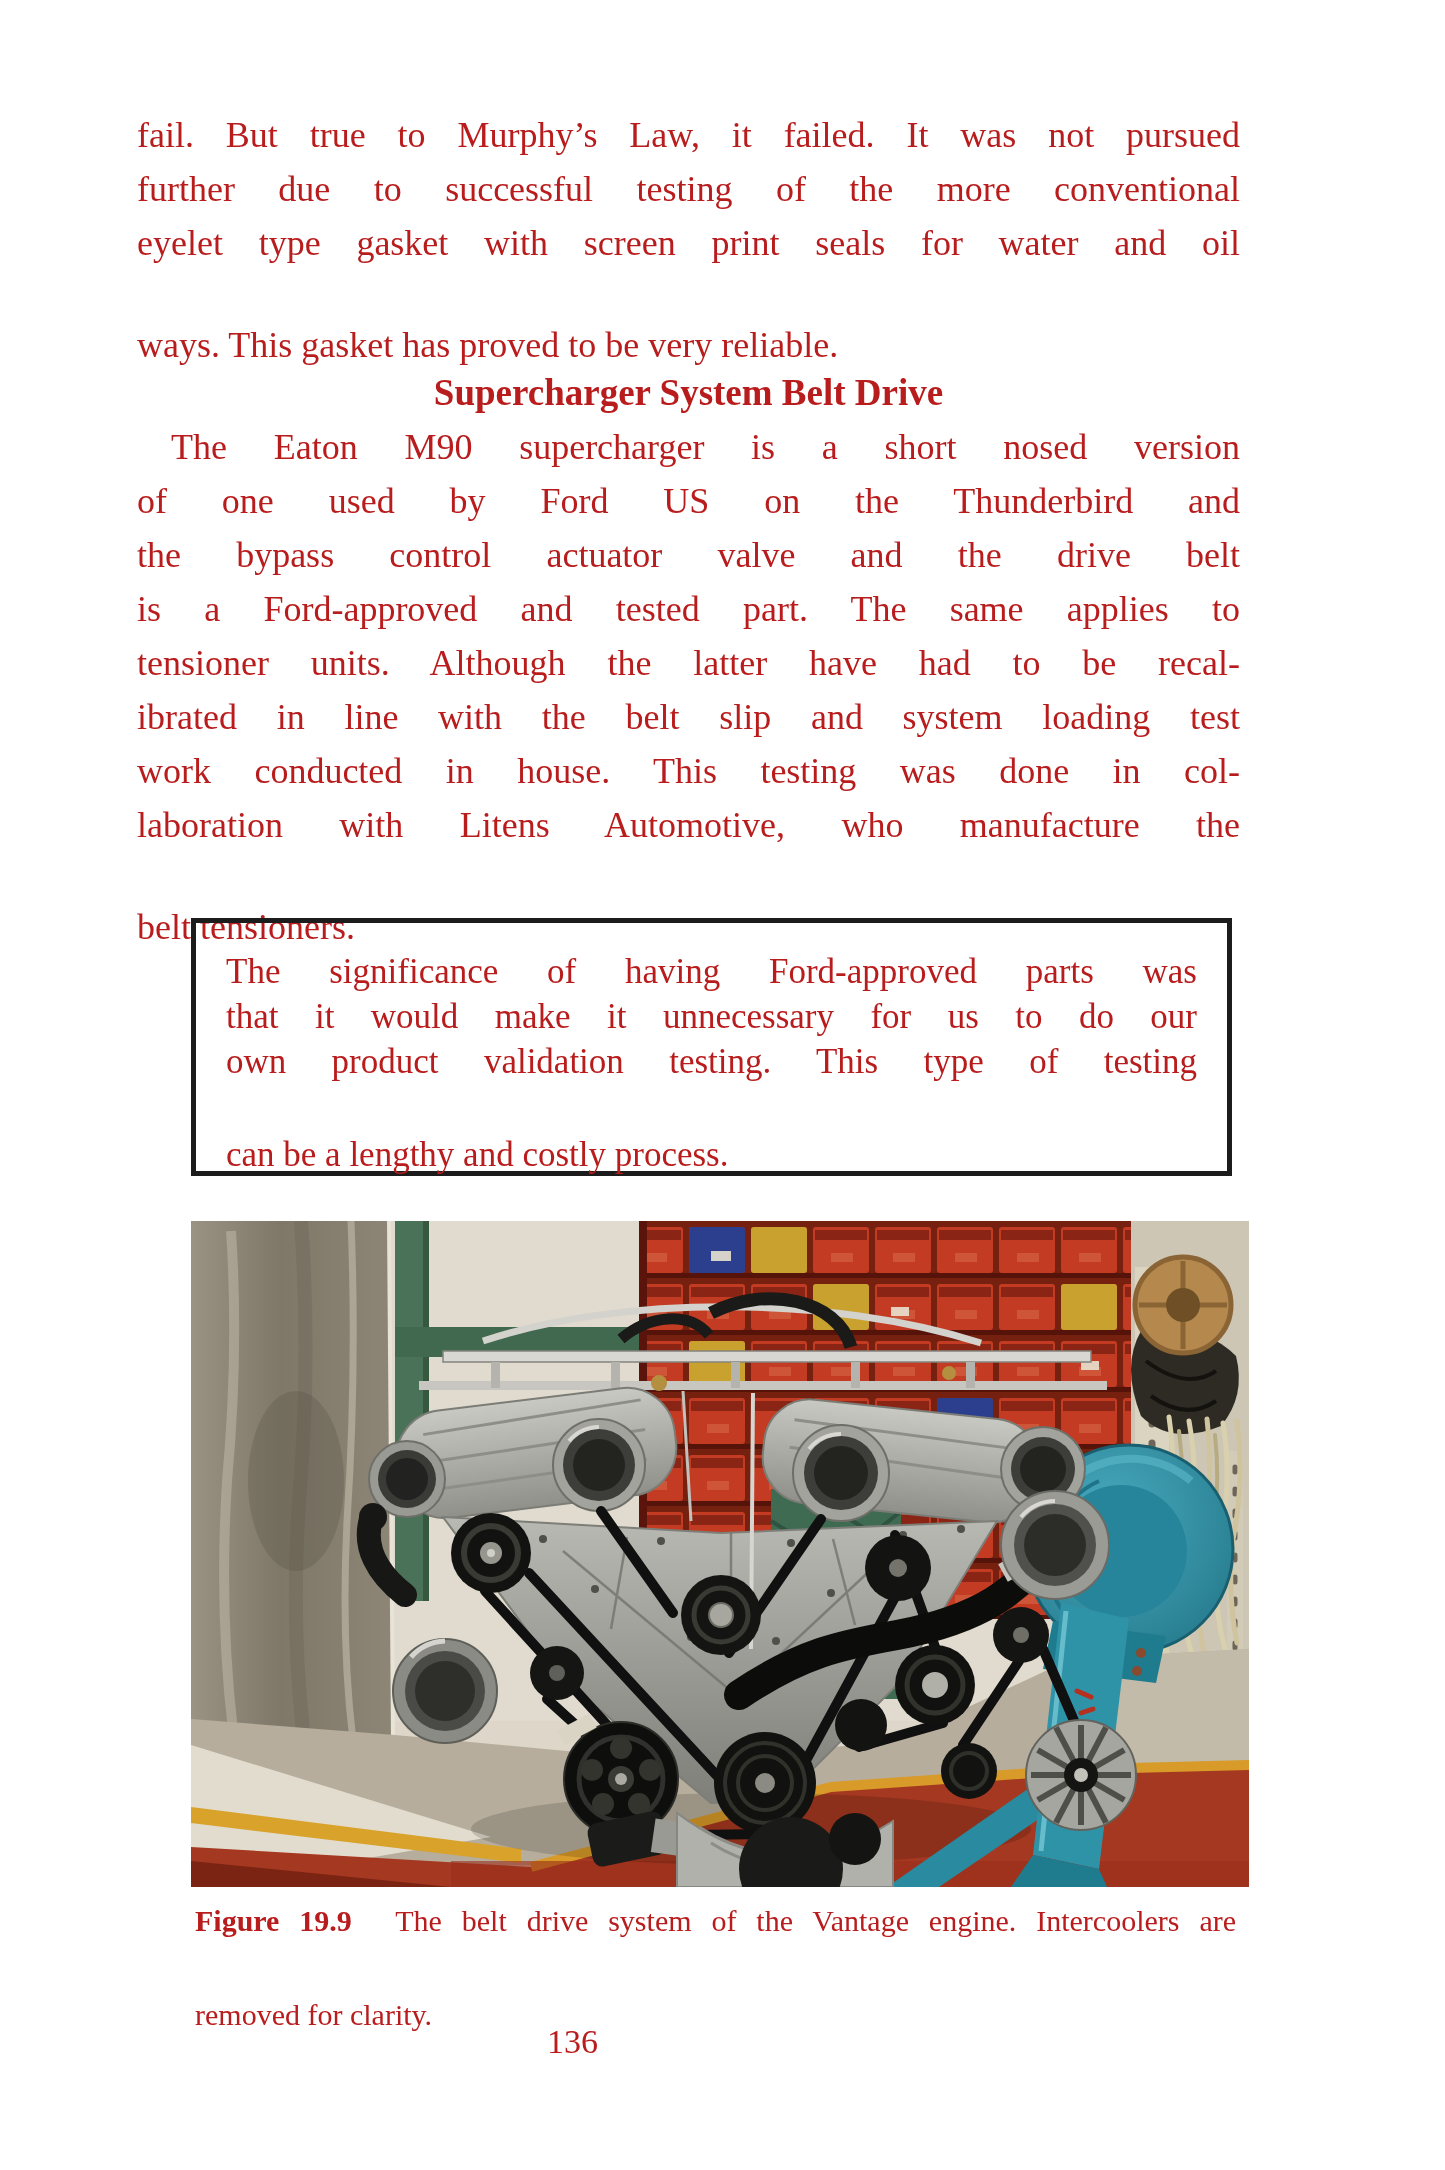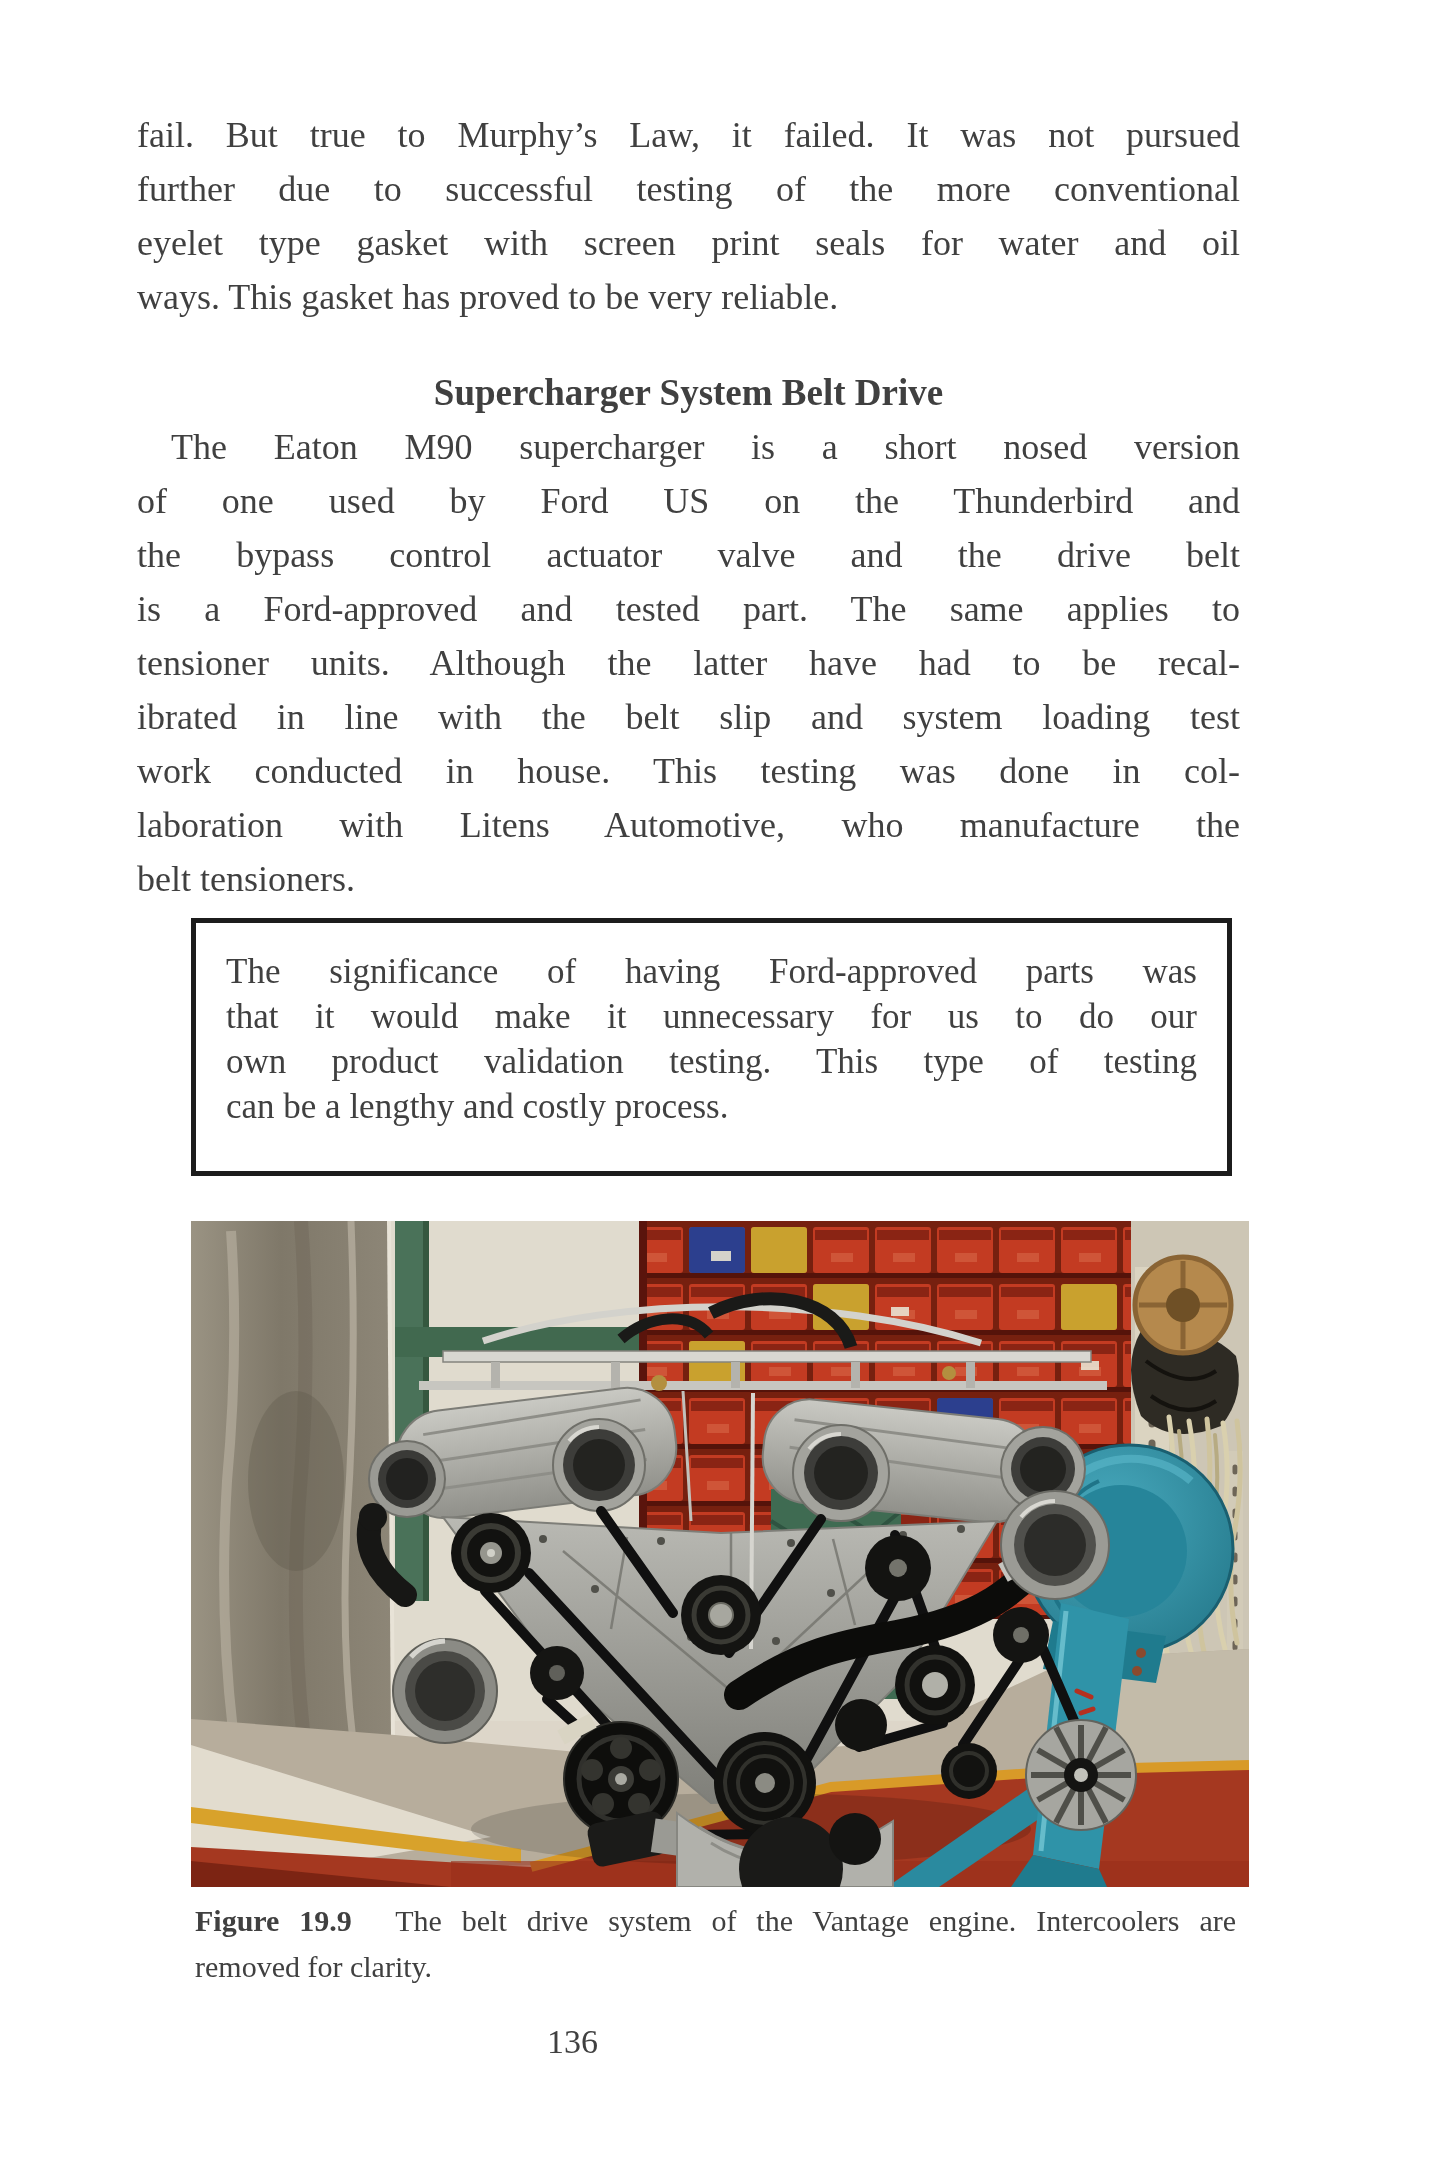--- a/index.html
+++ b/index.html
@@ -1,28 +1,28 @@
 <!DOCTYPE html>
 <html><head>
 <meta charset="utf-8">
 <style>
   html,body{margin:0;padding:0;background:#ffffff;}
   .page{
     position:relative;
     width:1445px;height:2170px;
     background:#ffffff;
     font-family:"Liberation Serif","DejaVu Serif",serif;
-    color:#404040;
+    color:#b91c1c;
     overflow:hidden;
   }
   .block{position:absolute;}
   .body-text{font-size:36px;line-height:54px;width:1103px;left:137px;}
   .line{display:block;white-space:nowrap;overflow:hidden;}
   .jl{text-align:justify;text-align-last:justify;}
-  .ll{text-align:left;text-align-last:left;}
+  .ll{text-align:left;text-align-last:left;margin-top:48px;}
   .indent{text-indent:34px;}
   .heading{
     left:137px;width:1103px;top:366px;
     font-size:37px;line-height:54px;font-weight:bold;text-align:center;
   }
   .callout{
     left:191px;top:918px;width:1041px;height:258px;
     box-sizing:border-box;
     border:5px solid #1c1c1c;
     padding:26px 30px 16px 30px;

